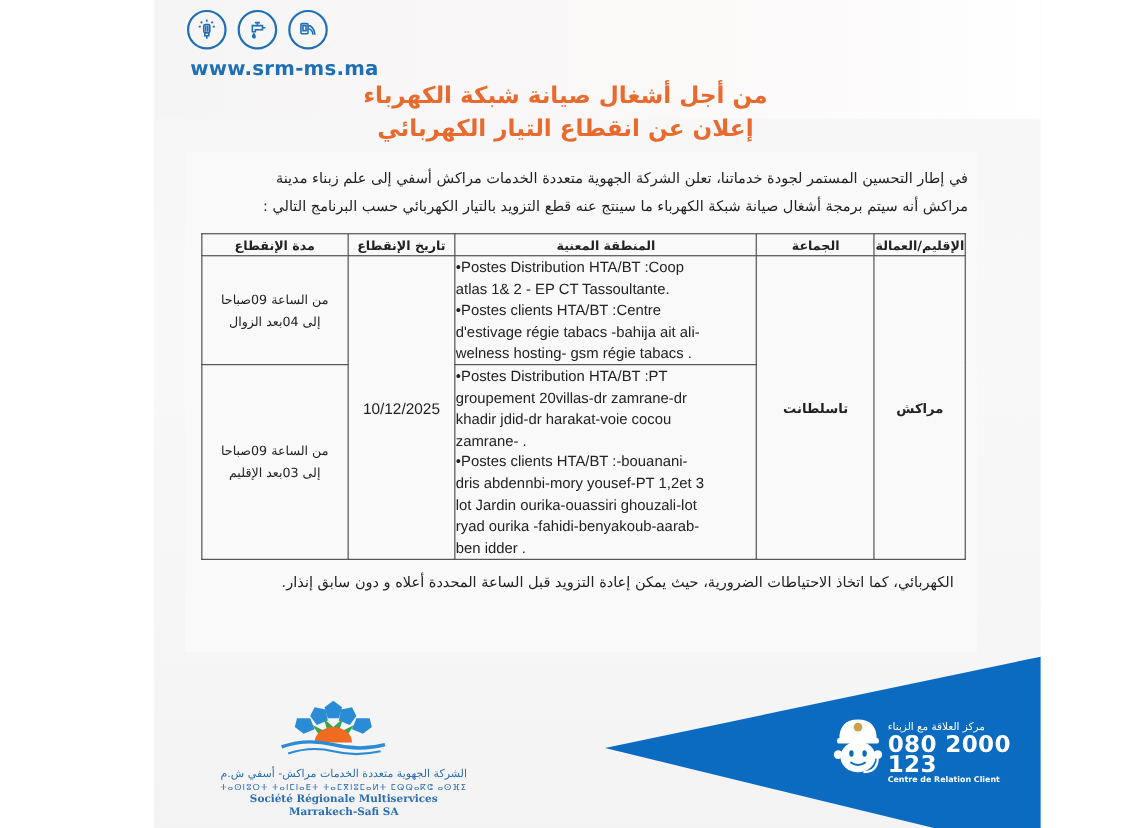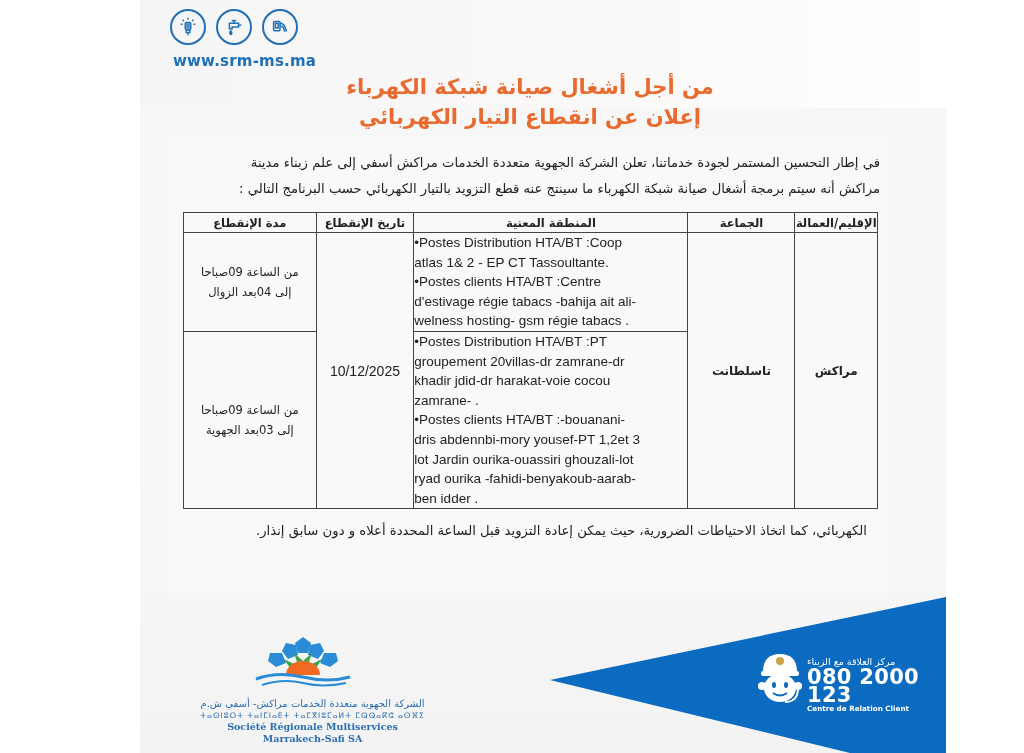--- a/index.html
+++ b/index.html
@@ -23,26 +23,26 @@
 
   
   .icons { position: absolute; left: 170px; top: 9px; display: flex; gap: 10px; }
   .icon-circle {
     width: 36px; height: 36px; border: 2px solid #1f6fb5; border-radius: 50%;
     display: flex; align-items: center; justify-content: center; box-sizing: border-box;
   }
   .icon-circle svg { width: 22px; height: 22px; }
   .website {
     position: absolute; left: 173px; top: 52px;
-    font-family: "DejaVu Sans", sans-serif; font-weight: bold; font-size: 15px;
+    font-family: "DejaVu Sans", sans-serif; font-weight: bold; font-size: 18px;
     color: #1f6fb5; letter-spacing: 0.2px;
   }
 
   .title {
-    position: absolute; left: 340px; top: 72px; width: 380px;
+    position: absolute; left: 324px; top: 72px; width: 380px;
     text-align: center; direction: rtl;
     font-family: "DejaVu Sans", sans-serif; font-weight: bold; font-size: 21px;
     color: #e86a2e; line-height: 30px;
   }
 
   .intro {
     position: absolute; left: 185px; top: 150px; width: 695px;
     direction: rtl; text-align: right;
     font-family: "DejaVu Sans", sans-serif; font-size: 13.2px; color: #222;
     line-height: 26px;
@@ -195,21 +195,21 @@
         <span class="zone-line">khadir jdid-dr harakat-voie cocou</span>
         <span class="zone-line">zamrane- .</span>
         <span class="zone-line">•Postes clients HTA/BT :-bouanani-</span>
         <span class="zone-line">dris abdennbi-mory yousef-PT 1,2et 3</span>
         <span class="zone-line">lot Jardin ourika-ouassiri ghouzali-lot</span>
         <span class="zone-line">ryad ourika -fahidi-benyakoub-aarab-</span>
         <span class="zone-line">ben idder .</span>
       </td>
       <td class="duration" style="vertical-align:top; padding-top:68px;">
         <div>من الساعة 09صباحا</div>
-        <div>إلى 03بعد الجهوية</div>
+        <div>إلى 03بعد الإقليم</div>
       </td>
     </tr>
   </tbody>
 </table>
 
 <div class="closing">
   <div>الكهربائي، كما اتخاذ الاحتياطات الضرورية، حيث يمكن إعادة التزويد قبل الساعة المحددة أعلاه و دون سابق إنذار.</div>
 </div>
 
 <svg class="blue-shape" viewBox="0 0 1024 753">

